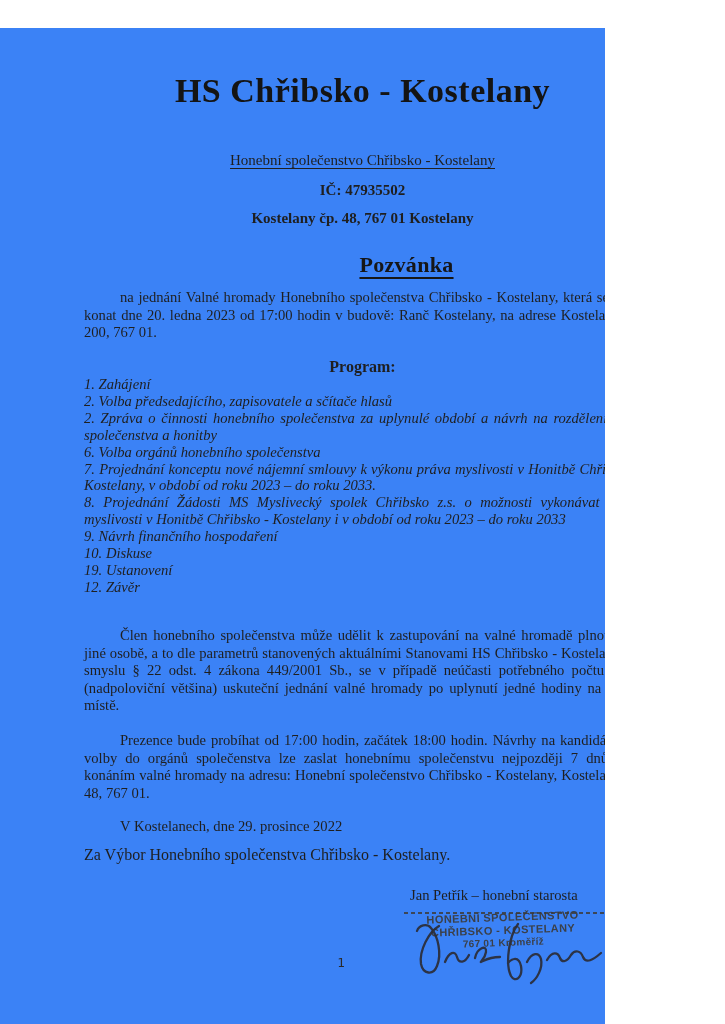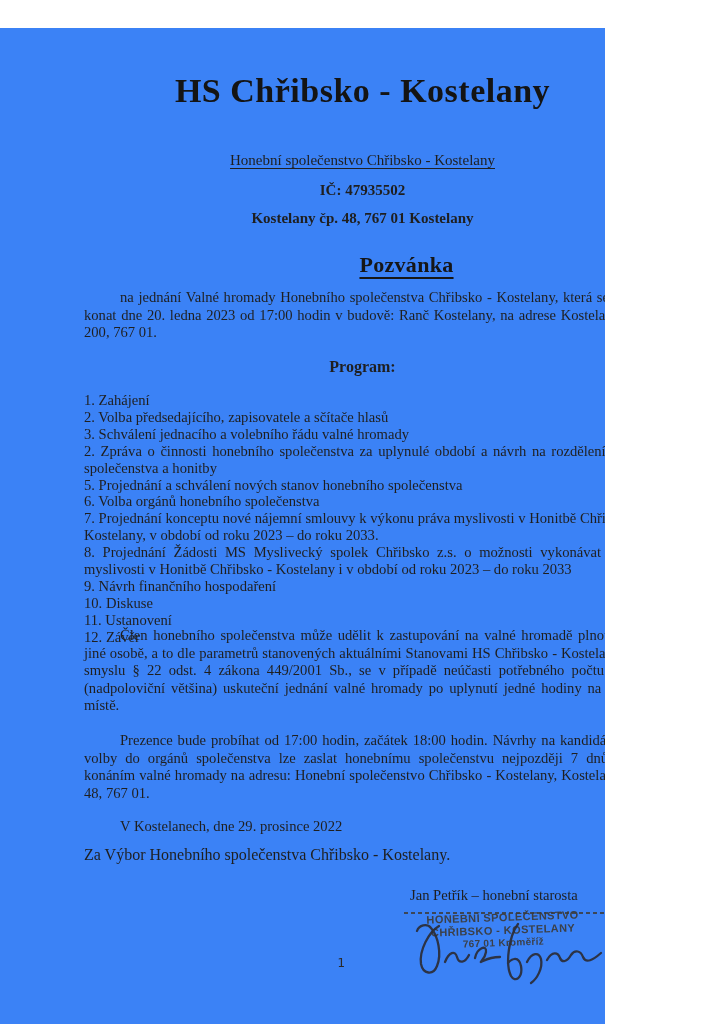--- a/index.html
+++ b/index.html
@@ -54,23 +54,24 @@
   .indent { text-indent: 36px; }
 
   .intro-paragraph { top: 261px; }
 
   .program-label {
     top: 330px;
     font-size: 16px;
     font-weight: bold;
   }
   .program-list {
-    top: 364px;
+    top: 348px;
     font-size: 14.6px;
     line-height: 16.9px;
+    font-style: italic;
   }
   .program-list .item { text-align: justify; }
 
   .proxy-paragraph { top: 599px; }
   .attendance-paragraph { top: 704px; }
 
   .date-line { top: 790px; font-size: 14.6px; }
   .committee-line { top: 818px; font-size: 16px; }
 
   .signer-name {
@@ -126,29 +127,27 @@
 
   <div class="abs center invitation-heading">Pozvánka</div>
 
   <div class="abs body-col para indent intro-paragraph">na jednání Valné hromady Honebního společenstva Chřibsko - Kostelany, která se bude konat dne 20. ledna 2023 od 17:00 hodin v budově: Ranč Kostelany, na adrese Kostelany čp. 200, 767 01.</div>
 
   <div class="abs center program-label">Program:</div>
 
   <div class="abs body-col program-list">
     <div class="item">1. Zahájení</div>
     <div class="item">2. Volba předsedajícího, zapisovatele a sčítače hlasů</div>
-    <div class="item">3. Schválení jednacího a volebního řádu valné hromady</div>
     <div class="item">2. Zpráva o činnosti honebního společenstva za uplynulé období a návrh na rozdělení zisku společenstva a honitby</div>
-    <div class="item">5. Projednání a schválení nových stanov honebního společenstva</div>
     <div class="item">6. Volba orgánů honebního společenstva</div>
     <div class="item">7. Projednání konceptu nové nájemní smlouvy k výkonu práva myslivosti v Honitbě Chřibsko - Kostelany, v období od roku 2023 – do roku 2033.</div>
     <div class="item">8. Projednání Žádosti MS Myslivecký spolek Chřibsko z.s. o možnosti vykonávat právo myslivosti v Honitbě Chřibsko - Kostelany i v období od roku 2023 – do roku 2033</div>
     <div class="item">9. Návrh finančního hospodaření</div>
     <div class="item">10. Diskuse</div>
-    <div class="item">11. Ustanovení</div>
+    <div class="item">19. Ustanovení</div>
     <div class="item">12. Závěr</div>
   </div>
 
   <div class="abs body-col para indent proxy-paragraph">Člen honebního společenstva může udělit k zastupování na valné hromadě plnou moc jiné osobě, a to dle parametrů stanovených aktuálními Stanovami HS Chřibsko - Kostelany. Ve smyslu § 22 odst. 4 zákona 449/2001 Sb., se v případě neúčasti potřebného počtu hlasů (nadpoloviční většina) uskuteční jednání valné hromady po uplynutí jedné hodiny na témže místě.</div>
 
   <div class="abs body-col para indent attendance-paragraph">Prezence bude probíhat od 17:00 hodin, začátek 18:00 hodin. Návrhy na kandidáty pro volby do orgánů společenstva lze zaslat honebnímu společenstvu nejpozději 7 dnů před konáním valné hromady na adresu: Honební společenstvo Chřibsko - Kostelany, Kostelany čp. 48, 767 01.</div>
 
   <div class="abs body-col indent date-line">V Kostelanech, dne 29. prosince 2022</div>
 
   <div class="abs body-col committee-line">Za Výbor Honebního společenstva Chřibsko - Kostelany.</div>

